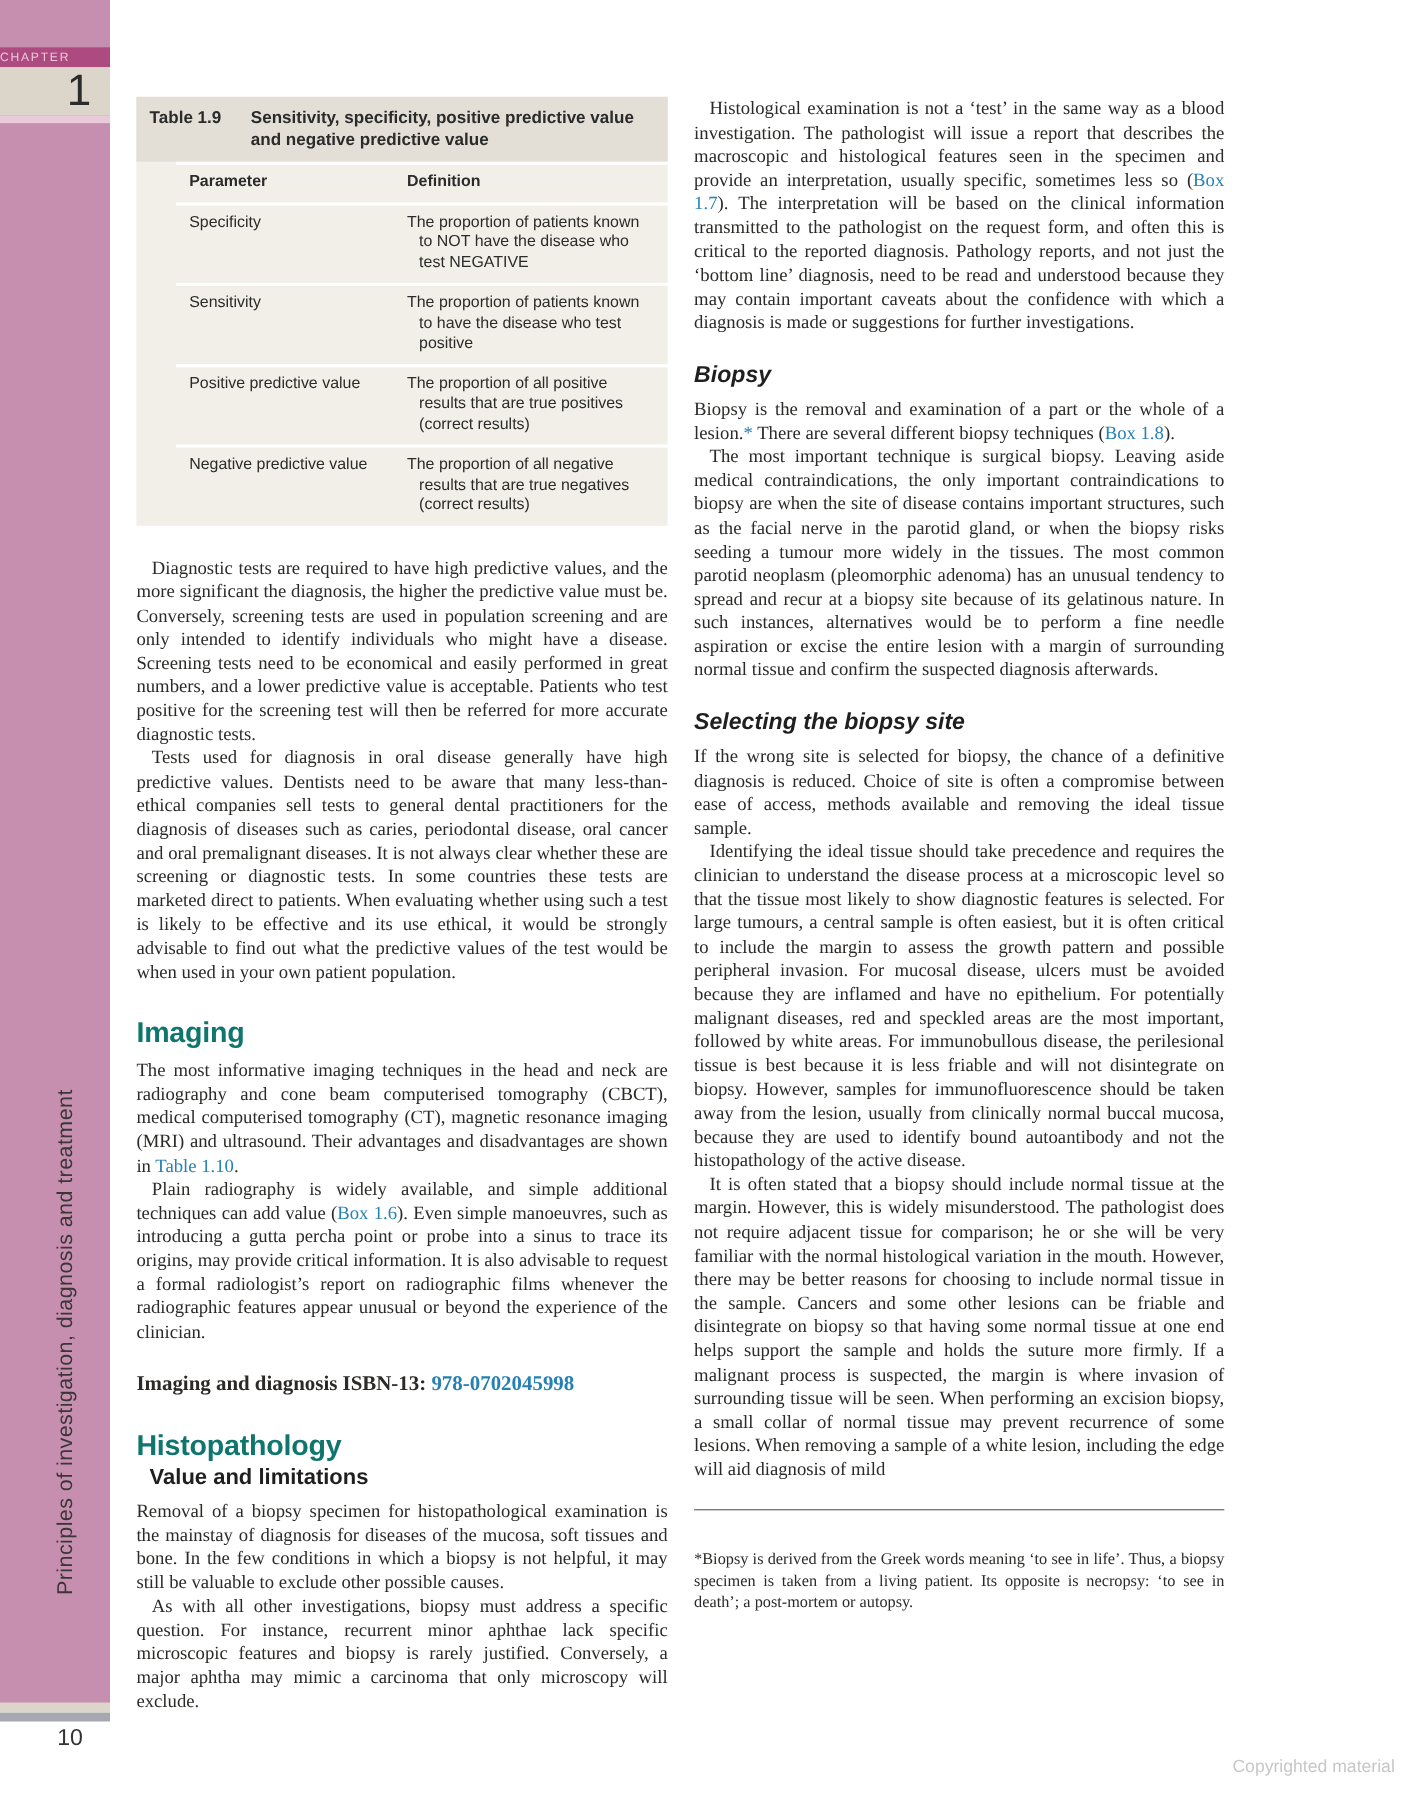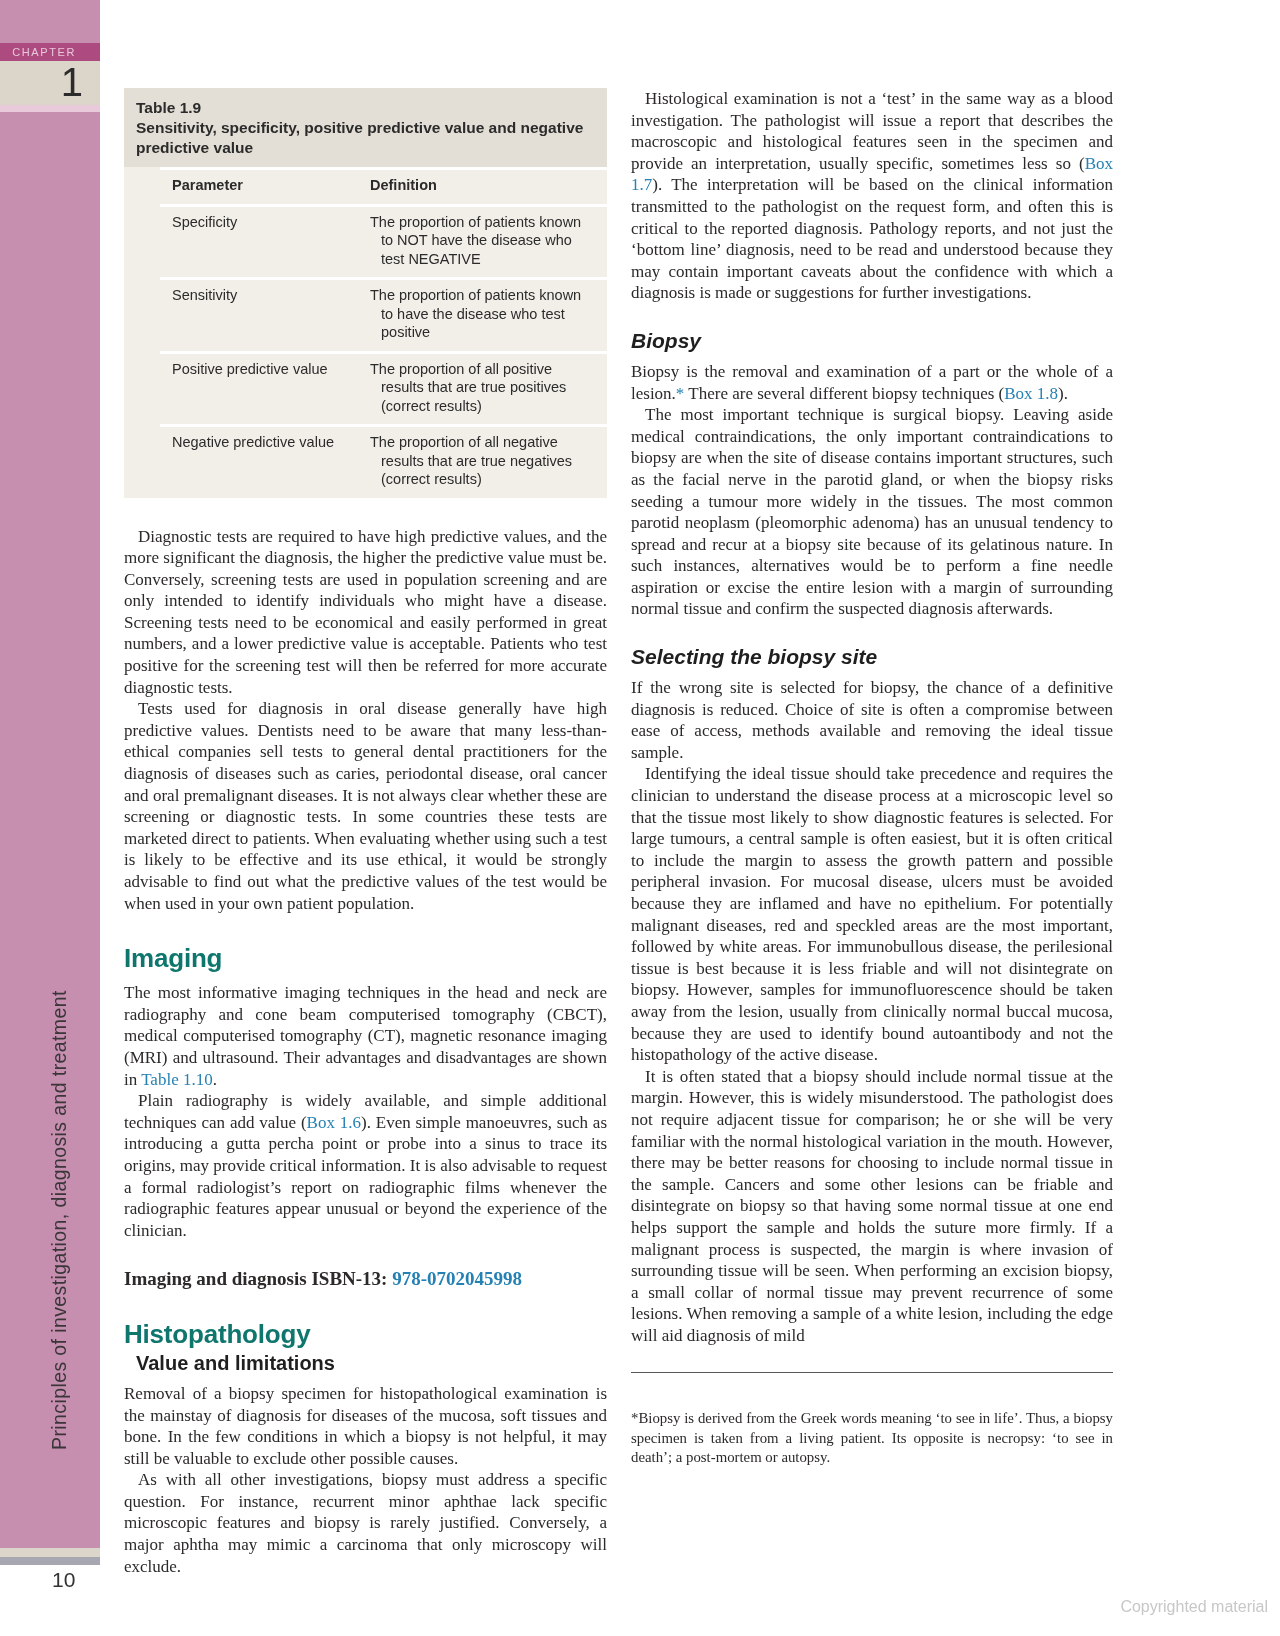--- a/index.html
+++ b/index.html
@@ -3,21 +3,21 @@
 <meta charset="utf-8">
 <style>
   html,body{margin:0;padding:0;}
   body{width:1280px;height:1636px;background:#ffffff;position:relative;overflow:hidden;
        font-family:"Liberation Serif",serif;}
 
   
   .sidebar{position:absolute;left:0;top:0;width:100px;height:1548px;background:#c68fb0;}
   .band-chapter{position:absolute;left:0;top:43px;width:100px;height:18px;background:#ad4b80;
       font-family:"Liberation Sans",sans-serif;font-size:11px;letter-spacing:1.6px;
-      color:#ebc7da;text-align:right;line-height:18px;box-sizing:border-box;padding-right:24px;}
+      color:#ebc7da;text-align:left;line-height:18px;box-sizing:border-box;padding-right:1px;}
   .band-number{position:absolute;left:0;top:61px;width:100px;height:44px;background:#dcd6ca;
       text-align:right;box-sizing:border-box;padding-right:17px;
       font-family:"Liberation Sans",sans-serif;font-size:40px;line-height:43px;color:#2b2b2b;}
   .band-lightpink{position:absolute;left:0;top:105px;width:100px;height:7px;background:#e9cadb;}
   .vtitle{position:absolute;left:48px;top:345px;height:1105px;width:30px;
       writing-mode:vertical-rl;transform:rotate(180deg);
       font-family:"Liberation Sans",sans-serif;font-size:19.5px;letter-spacing:.4px;color:#3a3638;}
   .strip-cream{position:absolute;left:0;top:1548px;width:100px;height:9px;background:#dcd6ca;}
   .strip-grey{position:absolute;left:0;top:1557px;width:100px;height:8px;background:#a7a7b1;}
   .pagenum{position:absolute;left:52px;top:1568px;font-family:"Liberation Sans",sans-serif;
@@ -32,21 +32,21 @@
   .col-right{left:631px;width:482px;}
   p{margin:0;}
   p.ind{text-indent:14px;}
   .link{color:#2580b3;}
   .fnmark{color:#2580b3;}
 
   
   .table19{background:#f2efe9;margin:0 0 28px 0;font-family:"Liberation Sans",sans-serif;
       color:#2b2b2b;text-align:left;}
   .t-cap{background:#e3dfd6;display:flex;padding:10px 12px 9px 12px;font-weight:700;
-      font-size:15.5px;line-height:20px;flex-direction:column;}
+      font-size:15.5px;line-height:20px;}
   .t-label{width:92px;flex:none;}
   .t-title{flex:1;}
   .t-row{display:flex;padding:6px 12px 9px 12px;border-top:3px solid #ffffff;
       font-size:14.5px;line-height:18.5px;margin-left:36px;}
   .t-param{width:192px;flex:none;padding-right:6px;}
   .t-def{flex:1;padding-left:11px;text-indent:-11px;}
   .t-head .t-param,.t-head .t-def{font-weight:700;}
 
   
   .h2{font-family:"Liberation Sans",sans-serif;font-weight:700;font-size:26px;line-height:30px;

